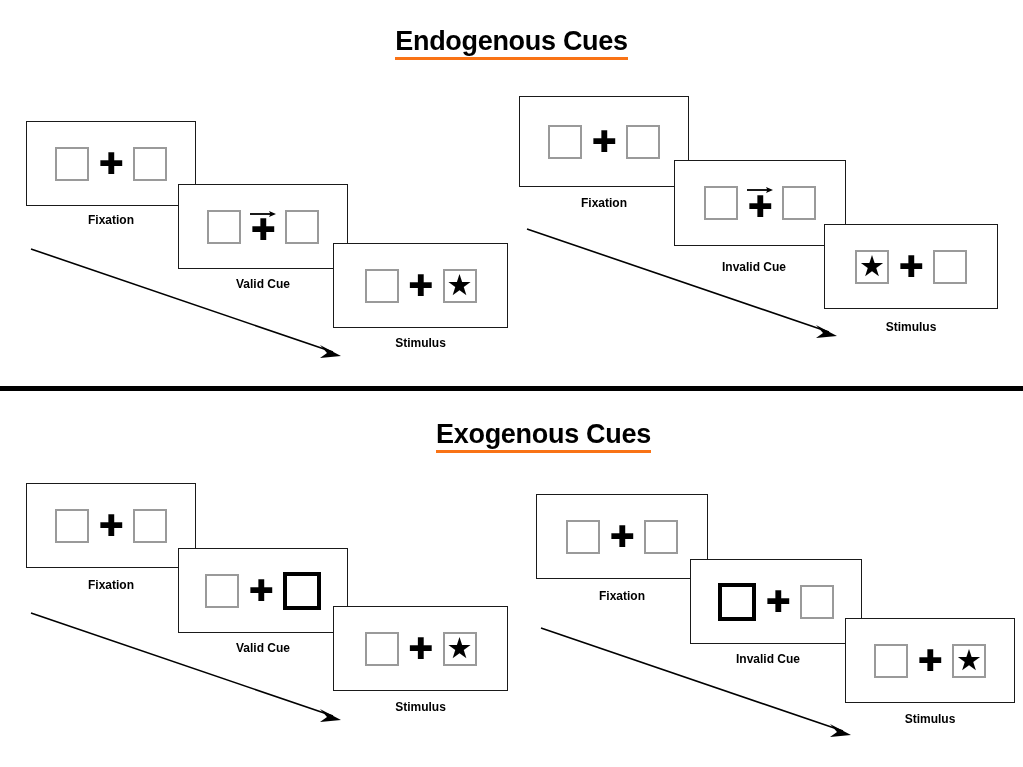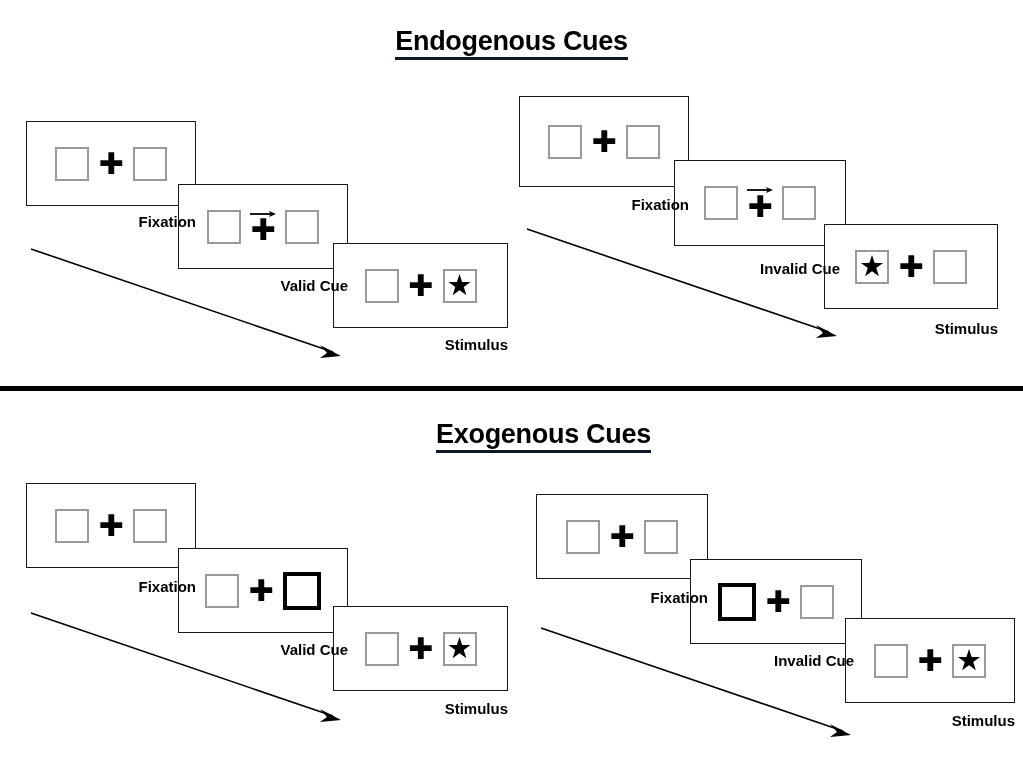--- a/index.html
+++ b/index.html
@@ -21,21 +21,21 @@
   .section-title {
     position: absolute;
     width: 100%;
     text-align: center;
     font-size: 27px;
     font-weight: bold;
     color: #000000;
     letter-spacing: -0.3px;
   }
   .section-title span {
-    border-bottom: 3px solid #0f172a;
+    border-bottom: 3px solid #f97316;
     padding-bottom: 1px;
   }
 
   
   .divider {
     position: absolute;
     left: 0;
     width: 1023px;
     height: 5px;
     background: #000000;
@@ -109,25 +109,25 @@
     font-size: 29px;
     line-height: 1;
     color: #000000;
     font-family: "DejaVu Sans", sans-serif;
     user-select: none;
   }
 
   
   .caption {
     position: absolute;
-    font-size: 15px;
+    font-size: 12px;
     font-weight: bold;
     color: #000000;
     white-space: nowrap;
-    text-align: right;
+    text-align: center;
     z-index: 3;
   }
 
   
   .time-arrow {
     position: absolute;
     z-index: 1;
     overflow: visible;
   }
 </style>

